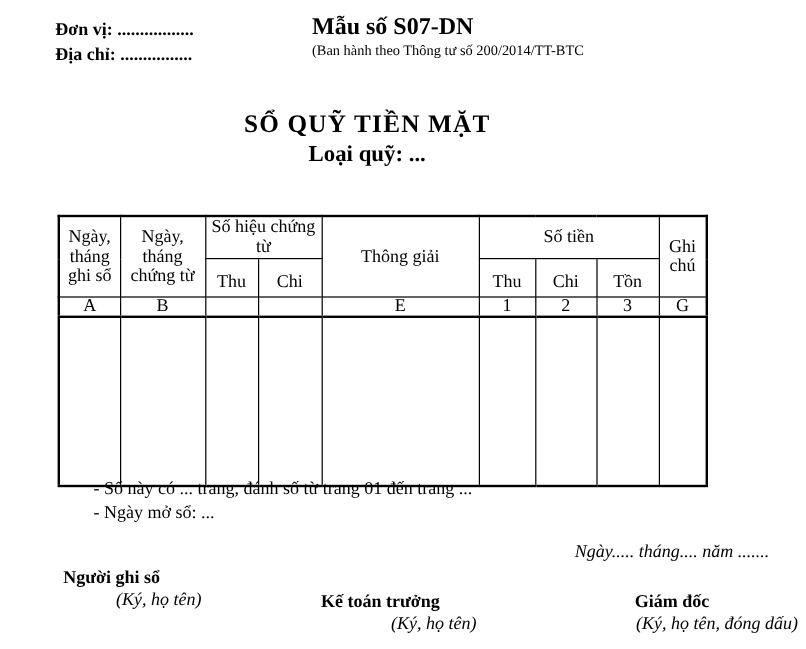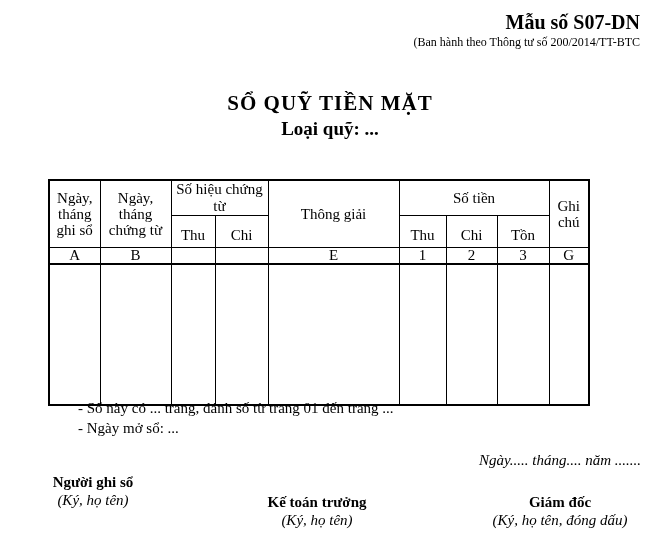--- a/index.html
+++ b/index.html
@@ -15,28 +15,28 @@
   
   .org-block {
     position: absolute; left: 46px; top: 15px;
     font-weight: bold; font-size: 15px; line-height: 21px;
     white-space: nowrap;
   }
 
   
   .form-block {
     position: absolute; left: 260px; top: 11px; width: 380px;
-    text-align: right;
+    text-align: left;
   }
   .form-block .form-no { font-weight: bold; font-size: 20px; line-height: 22px; }
   .form-block .form-issued { font-size: 12px; line-height: 19px; }
 
   
   .title-block {
-    position: absolute; left: 60px; top: 91px; width: 540px;
+    position: absolute; left: 36px; top: 91px; width: 540px;
     text-align: center;
   }
   .title-main { font-weight: bold; font-size: 21px; letter-spacing: 1px; line-height: 25px; }
   .title-sub  { font-weight: bold; font-size: 19px; line-height: 23px; margin-top: 1px; }
 
   
   table.ledger {
     position: absolute; left: 48px; top: 179px;
     width: 540px; table-layout: fixed;
     border-collapse: collapse;
@@ -67,31 +67,33 @@
   }
 
   
   .date-line {
     position: absolute; left: 440px; top: 452px; width: 240px;
     font-style: italic; font-size: 15px; text-align: center;
     white-space: nowrap;
   }
   .sig { position: absolute; text-align: center; font-size: 15px; line-height: 18px; }
   .sig .sig-title { font-weight: bold; }
-  .sig .sig-sub { font-style: italic; }
+  .sig .sig-sub { font-style: italic; text-align: right; }
   .sig-recorder  { left: 18px;  top: 473px; width: 150px; }
   .sig-chief     { left: 237px; top: 493px; width: 160px; }
   .sig-director  { left: 455px; top: 493px; width: 210px; }
 </style>
 </head>
 <body>
 
 <div>
 
   <div class="org-block">
+    <div>Đơn vị: .................</div>
+    <div>Địa chỉ: ................</div>
   </div>
 
   <div class="form-block">
     <div class="form-no">Mẫu số S07-DN</div>
     <div class="form-issued">(Ban hành theo Thông tư số 200/2014/TT-BTC</div>
   </div>
 
   <div class="title-block">
     <div class="title-main">SỔ QUỸ TIỀN MẶT</div>
     <div class="title-sub">Loại quỹ: ...</div>

